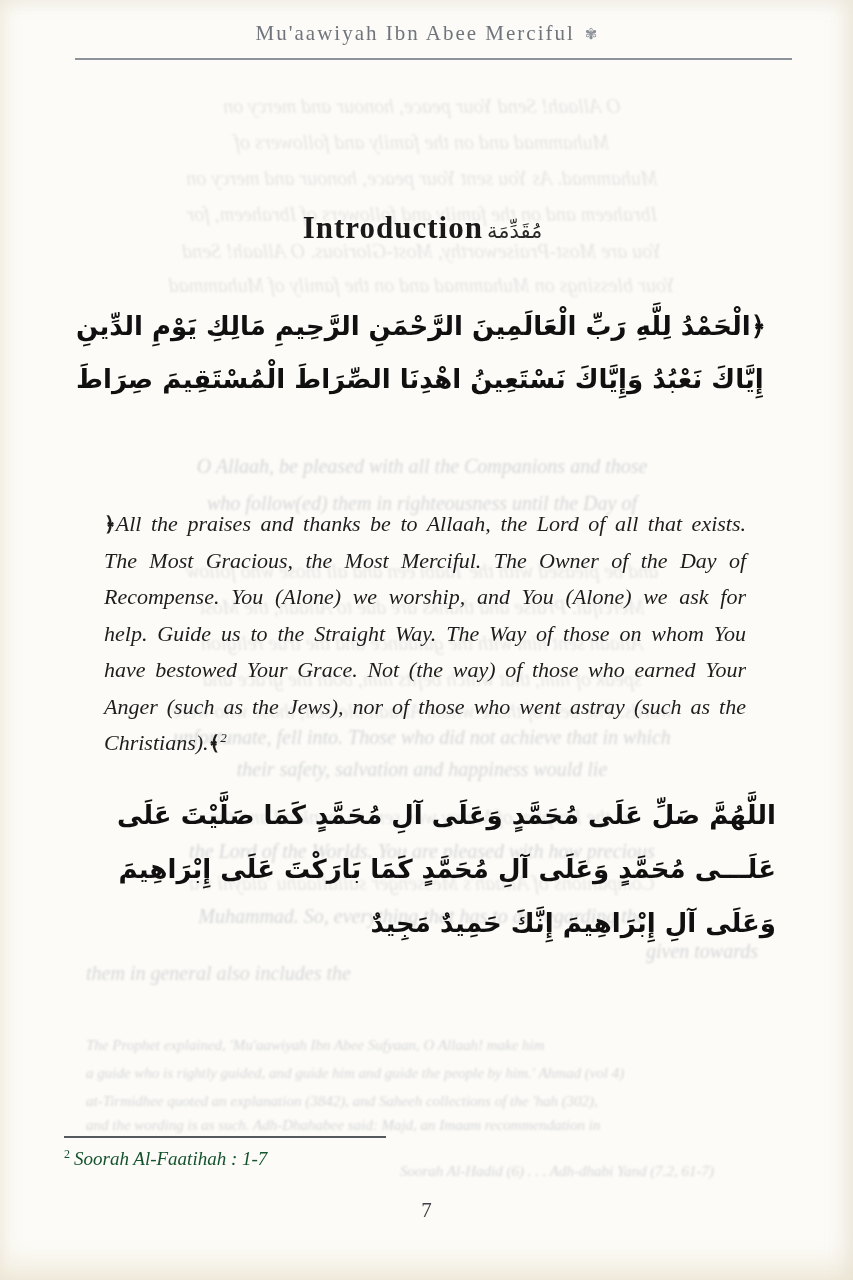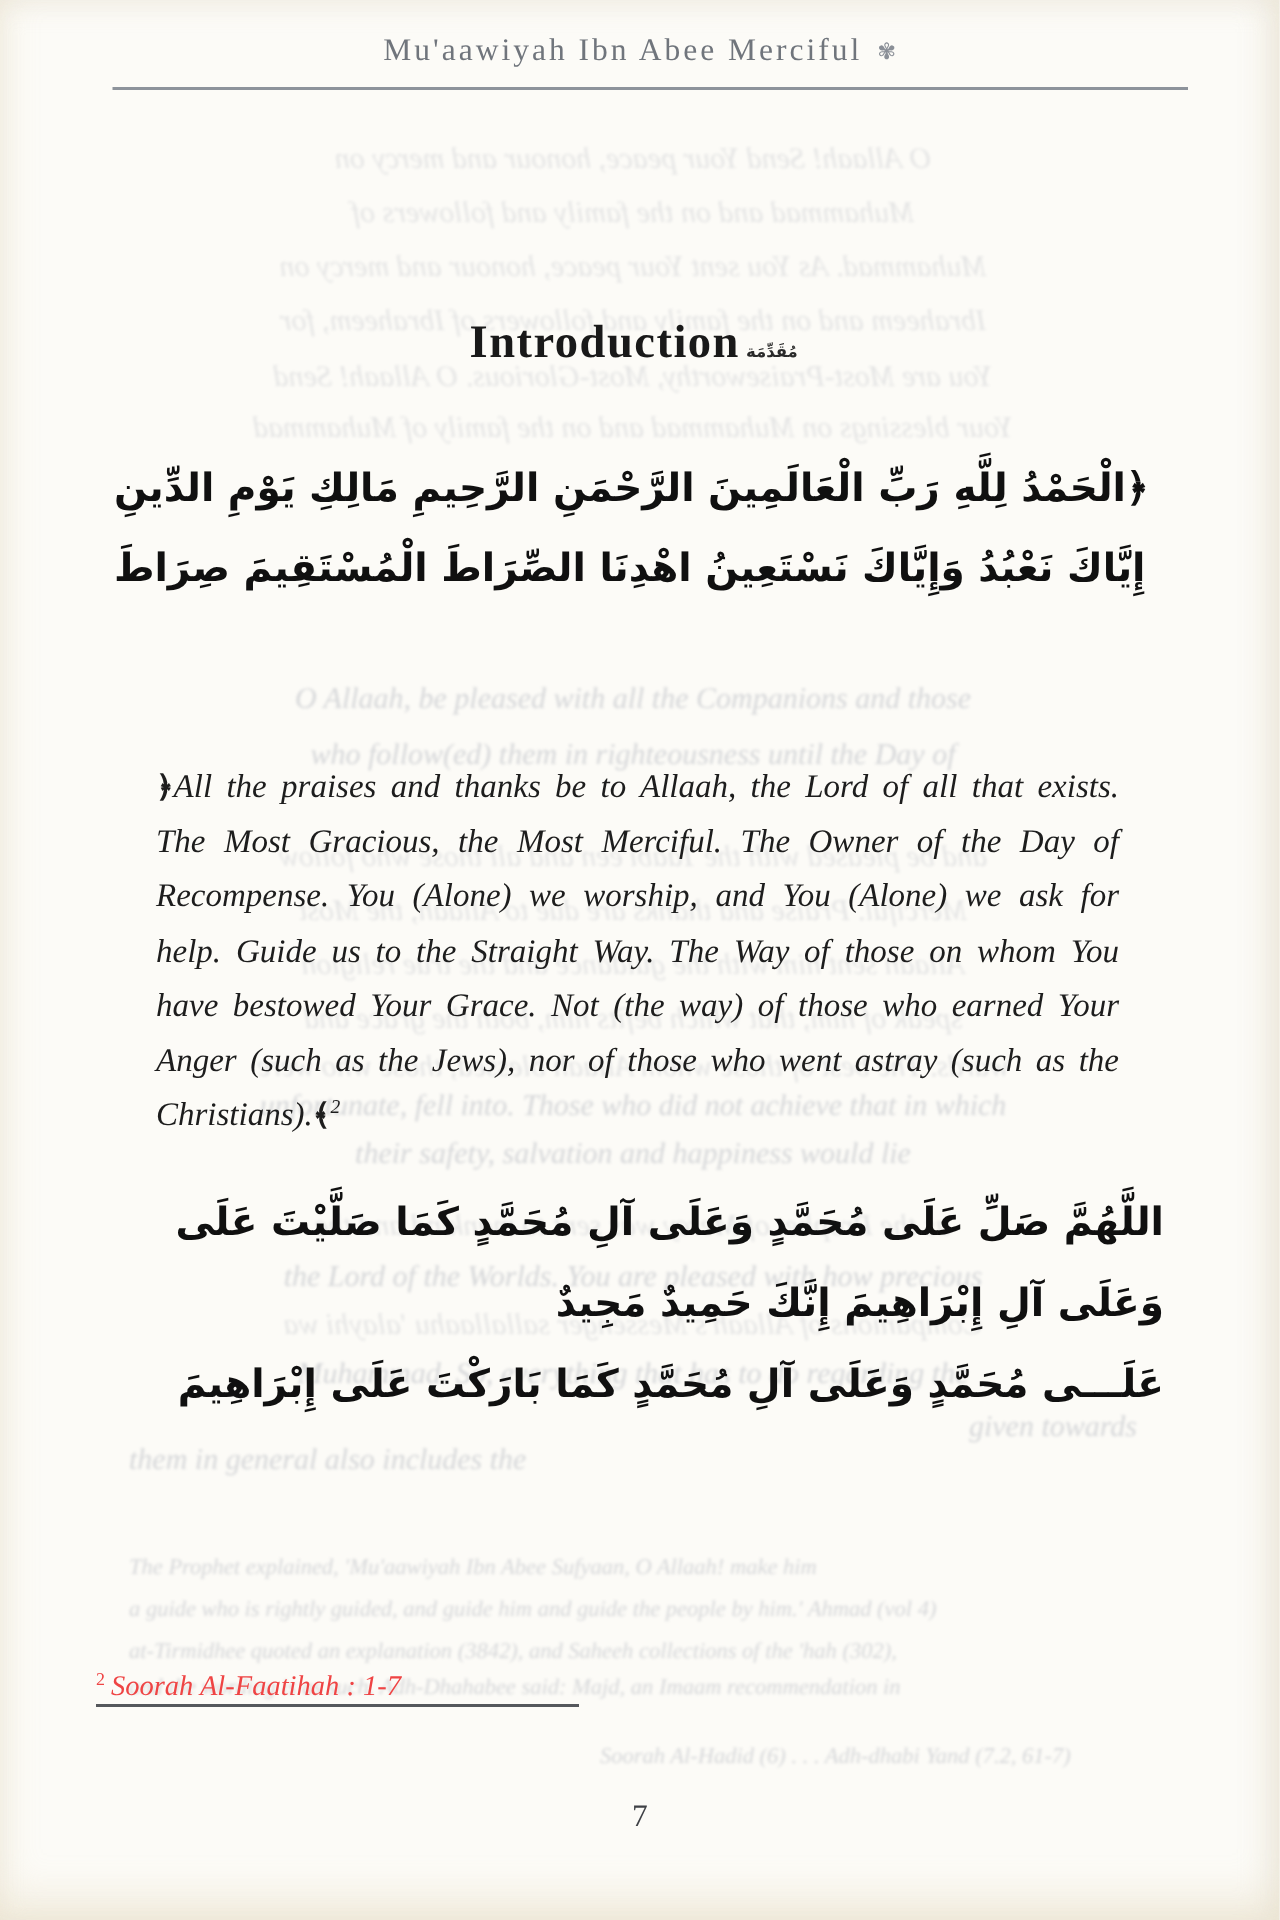--- a/index.html
+++ b/index.html
@@ -24,21 +24,21 @@
   .hdr-rule{
     position:absolute;top:58px;left:75px;width:717px;height:2px;
     background:#8d939b;z-index:3;
   }
 
   .intro{
     position:absolute;top:210px;left:0;width:100%;text-align:center;z-index:3;
     color:#191919;
   }
   .intro .en{font-size:31px;font-weight:bold;letter-spacing:1px;font-family:"Liberation Serif",serif;}
-  .intro .ar{font-size:11px;font-weight:bold;font-family:"DejaVu Sans",sans-serif;margin-right:8px;color:#2a2a2a;}
+  .intro .ar{font-size:21px;font-weight:normal;font-family:"DejaVu Sans",sans-serif;margin-right:8px;color:#2a2a2a;}
 
   .quran{
     position:absolute;top:300px;left:76px;width:700px;z-index:3;
     direction:rtl;text-align:left;
     font-family:"DejaVu Sans",sans-serif;font-weight:bold;
     font-size:26px;color:#101010;line-height:53px;
   }
   .salawaat{
     position:absolute;top:788px;left:76px;width:700px;z-index:3;
     direction:rtl;text-align:right;
@@ -53,23 +53,23 @@
     text-align:justify;word-spacing:3px;
   }
   .trans .mark{font-style:normal;font-weight:bold;font-family:"DejaVu Sans",sans-serif;font-size:20px;}
   .trans sup{font-size:13px;line-height:0;}
 
   .fn-rule{
     position:absolute;top:1136px;left:64px;width:322px;height:2px;
     background:#55585c;z-index:3;
   }
   .footnote{
-    position:absolute;top:1112px;left:64px;z-index:3;
+    position:absolute;top:1147px;left:64px;z-index:3;
     font-family:"Liberation Serif",serif;font-style:italic;
-    font-size:19px;color:#ef4444;
+    font-size:19px;color:#14532d;
   }
   .footnote sup{font-size:12px;font-style:normal;margin-right:4px;}
 
   .pageno{
     position:absolute;top:1198px;left:0;width:100%;text-align:center;z-index:3;
     font-size:21px;color:#3f4146;
   }
 
   
   .ghost{
@@ -132,22 +132,22 @@
 
 <div class="quran">
   <div>﴿الْحَمْدُ لِلَّهِ رَبِّ الْعَالَمِينَ الرَّحْمَنِ الرَّحِيمِ مَالِكِ يَوْمِ الدِّينِ</div>
   <div>إِيَّاكَ نَعْبُدُ وَإِيَّاكَ نَسْتَعِينُ اهْدِنَا الصِّرَاطَ الْمُسْتَقِيمَ صِرَاطَ</div>
 </div>
 
 <p class="trans"><span class="mark">﴿</span><span>All the praises and thanks be to Allaah, the Lord of all that exists. The Most Gracious, the Most Merciful. The Owner of the Day of Recompense. You (Alone) we worship, and You (Alone) we ask for help. Guide us to the Straight Way. The Way of those on whom You have bestowed Your Grace. Not (the way) of those who earned Your Anger (such as the Jews), nor of those who went astray (such as the Christians).</span><span class="mark">﴾</span><sup>2</sup></p>
 
 <div class="salawaat">
   <div>اللَّهُمَّ صَلِّ عَلَى مُحَمَّدٍ وَعَلَى آلِ مُحَمَّدٍ كَمَا صَلَّيْتَ عَلَى</div>
+  <div>عَلَـــى مُحَمَّدٍ وَعَلَى آلِ مُحَمَّدٍ كَمَا بَارَكْتَ عَلَى إِبْرَاهِيمَ</div>
   <div>وَعَلَى آلِ إِبْرَاهِيمَ إِنَّكَ حَمِيدٌ مَجِيدٌ</div>
-  <div>عَلَـــى مُحَمَّدٍ وَعَلَى آلِ مُحَمَّدٍ كَمَا بَارَكْتَ عَلَى إِبْرَاهِيمَ</div>
 </div>
 
 <div class="fn-rule"></div>
 <div class="footnote">
   <sup>2</sup><span>Soorah Al-Faatihah : 1-7</span>
 </div>
 
 <div class="pageno">7</div>
 
 </body></html>

